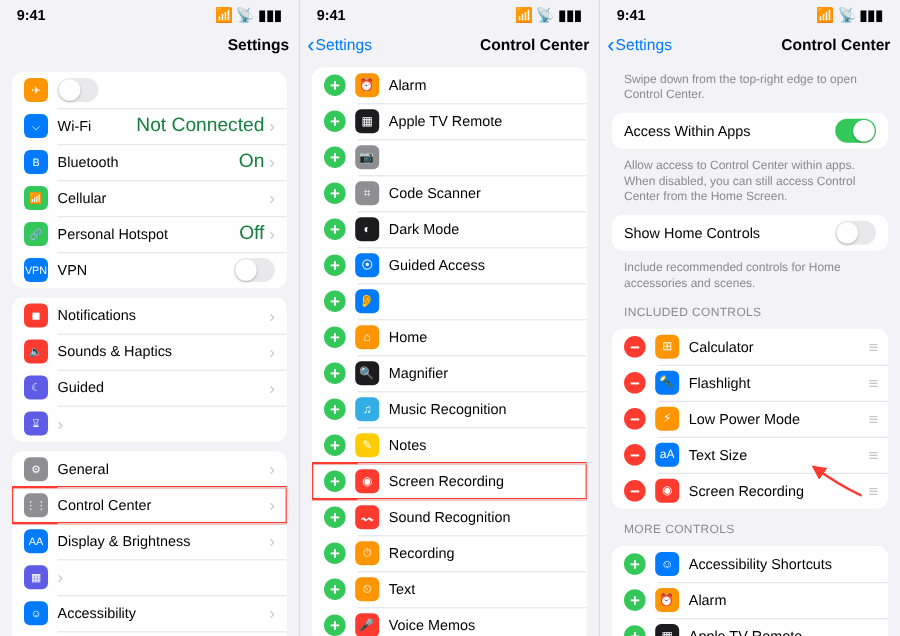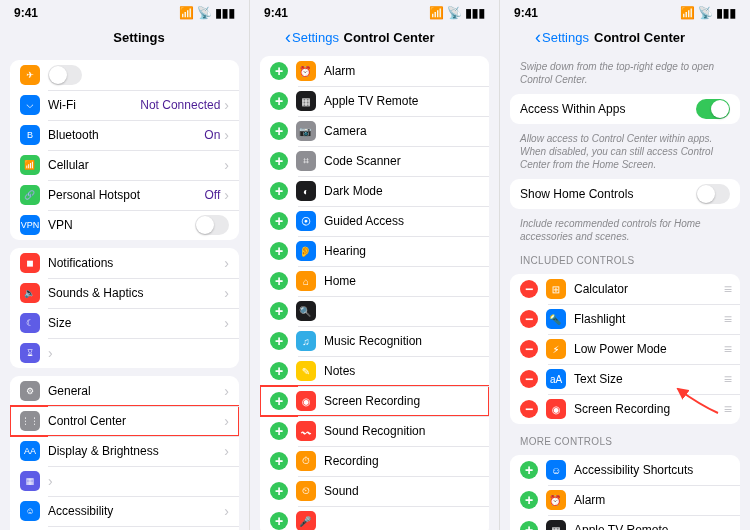--- a/index.html
+++ b/index.html
@@ -4,39 +4,39 @@
 <style>
   * { box-sizing: border-box; margin: 0; padding: 0; }
   body { background: #e8e8e8; font-family: -apple-system, "Helvetica Neue", Arial, sans-serif; font-size: 12px; color: #000; }
   .container { display: flex; width: 750px; height: 530px; }
   .phone { width: 250px; height: 530px; background: #f2f2f7; display: flex; flex-direction: column; overflow: hidden; position: relative; border-right: 1px solid #ddd; }
   .phone:last-child { border-right: none; }
 
   .status { display: flex; justify-content: space-between; align-items: center; padding: 6px 14px 2px 14px; font-size: 12px; font-weight: 600; }
   .status-icons { display: flex; gap: 3px; align-items: center; }
 
-  .navbar { display: flex; align-items: center; justify-content: center; position: relative; height: 30px; padding: 0 8px; margin-left: 29px; }
+  .navbar { display: flex; align-items: center; justify-content: flex-end; position: relative; height: 30px; padding: 0 8px; }
   .nav-back { position: absolute; left: 6px; display: flex; align-items: center; color: #007aff; font-size: 13px; }
   .nav-back .chev { font-size: 18px; line-height: 1; margin-right: 1px; }
   .nav-title { font-size: 13px; font-weight: 600; }
 
   .content { flex: 1; overflow: hidden; }
 
   .group { background: #fff; border-radius: 9px; margin: 8px 10px; overflow: hidden; }
   .group-header { font-size: 10px; color: #8a8a8e; text-transform: uppercase; margin: 12px 20px 2px 20px; letter-spacing: .3px; }
-  .footer-text { font-size: 10px; color: #8a8a8e; margin: 4px 20px 6px 20px; line-height: 1.3; font-style: italic; }
+  .footer-text { font-size: 10px; color: #8a8a8e; margin: 4px 20px 6px 20px; line-height: 1.3; }
 
   .row { display: flex; align-items: center; height: 30px; padding: 0 10px; position: relative; }
   .row + .row::before { content: ""; position: absolute; left: 38px; right: 0; top: 0; height: 1px; background: #e5e5ea; }
   .row .app-icon { width: 20px; height: 20px; border-radius: 5px; margin-right: 8px; flex-shrink: 0; display:flex; align-items:center; justify-content:center; font-size:11px; color:#fff; }
   .row .circ { width: 18px; height: 18px; border-radius: 50%; margin-right: 8px; flex-shrink: 0; display:flex; align-items:center; justify-content:center; color:#fff; font-size:14px; font-weight:700; line-height:1; }
   .circ.add { background: #34c759; }
   .circ.rem { background: #ff3b30; }
   .row .label { flex: 1; font-size: 12px; }
-  .row .detail { font-size: 12px; color: #4c1d95; margin-right: 4px; }
+  .row .detail { font-size: 16px; color: #15803d; margin-right: 4px; }
   .row .chev { color: #c7c7cc; font-size: 14px; }
   .row .grip { color: #c7c7cc; font-size: 14px; letter-spacing: -2px; }
 
   .toggle { width: 34px; height: 20px; border-radius: 10px; background: #e9e9eb; position: relative; }
   .toggle .knob { width: 18px; height: 18px; background: #fff; border-radius: 50%; position: absolute; top:1px; left:1px; box-shadow: 0 1px 2px rgba(0,0,0,.25); }
   .toggle.on { background: #34c759; }
   .toggle.on .knob { left: 15px; }
 
   .highlight { outline: 2px solid #ff3b30; outline-offset: -1px; }
 
@@ -110,21 +110,21 @@
             <span class="label">Notifications</span>
             <span class="chev">›</span>
           </div>
           <div class="row">
             <span class="app-icon ic-red" style="font-size: 9px;">🔈</span>
             <span class="label">Sounds &amp; Haptics</span>
             <span class="chev">›</span>
           </div>
           <div class="row">
             <span class="app-icon ic-indigo" style="font-size: 9px;">☾</span>
-            <span class="label">Size</span>
+            <span class="label">Guided</span>
             <span class="chev">›</span>
           </div>
           <div class="row">
             <span class="app-icon ic-indigo" style="font-size: 9px;">⌛︎</span>
             <span class="chev">›</span>
           </div>
         </div>
       <div class="group" id="p1g3">
           <div class="row">
             <span class="app-icon ic-gray" style="font-size: 9px;">⚙︎</span>
@@ -179,50 +179,49 @@
             <span class="label">Alarm</span>
           </div>
           <div class="row">
             <span class="circ add">+</span>
             <span class="app-icon ic-black" style="font-size: 10px;">▦</span>
             <span class="label">Apple TV Remote</span>
           </div>
           <div class="row">
             <span class="circ add">+</span>
             <span class="app-icon ic-gray" style="font-size: 10px;">📷</span>
-            <span class="label">Camera</span>
           </div>
           <div class="row">
             <span class="circ add">+</span>
             <span class="app-icon ic-gray" style="font-size: 10px;">⌗</span>
             <span class="label">Code Scanner</span>
           </div>
           <div class="row">
             <span class="circ add">+</span>
             <span class="app-icon ic-black" style="font-size: 10px;">◐</span>
             <span class="label">Dark Mode</span>
           </div>
           <div class="row">
             <span class="circ add">+</span>
             <span class="app-icon ic-blue" style="font-size: 10px;">⦿</span>
             <span class="label">Guided Access</span>
           </div>
           <div class="row">
             <span class="circ add">+</span>
             <span class="app-icon ic-blue" style="font-size: 10px;">👂</span>
-            <span class="label">Hearing</span>
           </div>
           <div class="row">
             <span class="circ add">+</span>
             <span class="app-icon ic-orange" style="font-size: 10px;">⌂</span>
             <span class="label">Home</span>
           </div>
           <div class="row">
             <span class="circ add">+</span>
             <span class="app-icon ic-black" style="font-size: 10px;">🔍</span>
+            <span class="label">Magnifier</span>
           </div>
           <div class="row">
             <span class="circ add">+</span>
             <span class="app-icon ic-teal" style="font-size: 10px;">♫</span>
             <span class="label">Music Recognition</span>
           </div>
           <div class="row">
             <span class="circ add">+</span>
             <span class="app-icon ic-yellow" style="font-size: 10px;">✎</span>
             <span class="label">Notes</span>
@@ -238,25 +237,26 @@
             <span class="label">Sound Recognition</span>
           </div>
           <div class="row">
             <span class="circ add">+</span>
             <span class="app-icon ic-orange" style="font-size: 10px;">⏱</span>
             <span class="label">Recording</span>
           </div>
           <div class="row">
             <span class="circ add">+</span>
             <span class="app-icon ic-orange" style="font-size: 10px;">⏲</span>
-            <span class="label">Sound</span>
+            <span class="label">Text</span>
           </div>
           <div class="row">
             <span class="circ add">+</span>
             <span class="app-icon ic-red" style="font-size: 10px;">🎤</span>
+            <span class="label">Voice Memos</span>
           </div>
         </div>
     </div>
   </div>
 
   <div class="phone">
     <div class="status">
       <span>9:41</span>
       <span class="status-icons">
         <span>📶</span>

